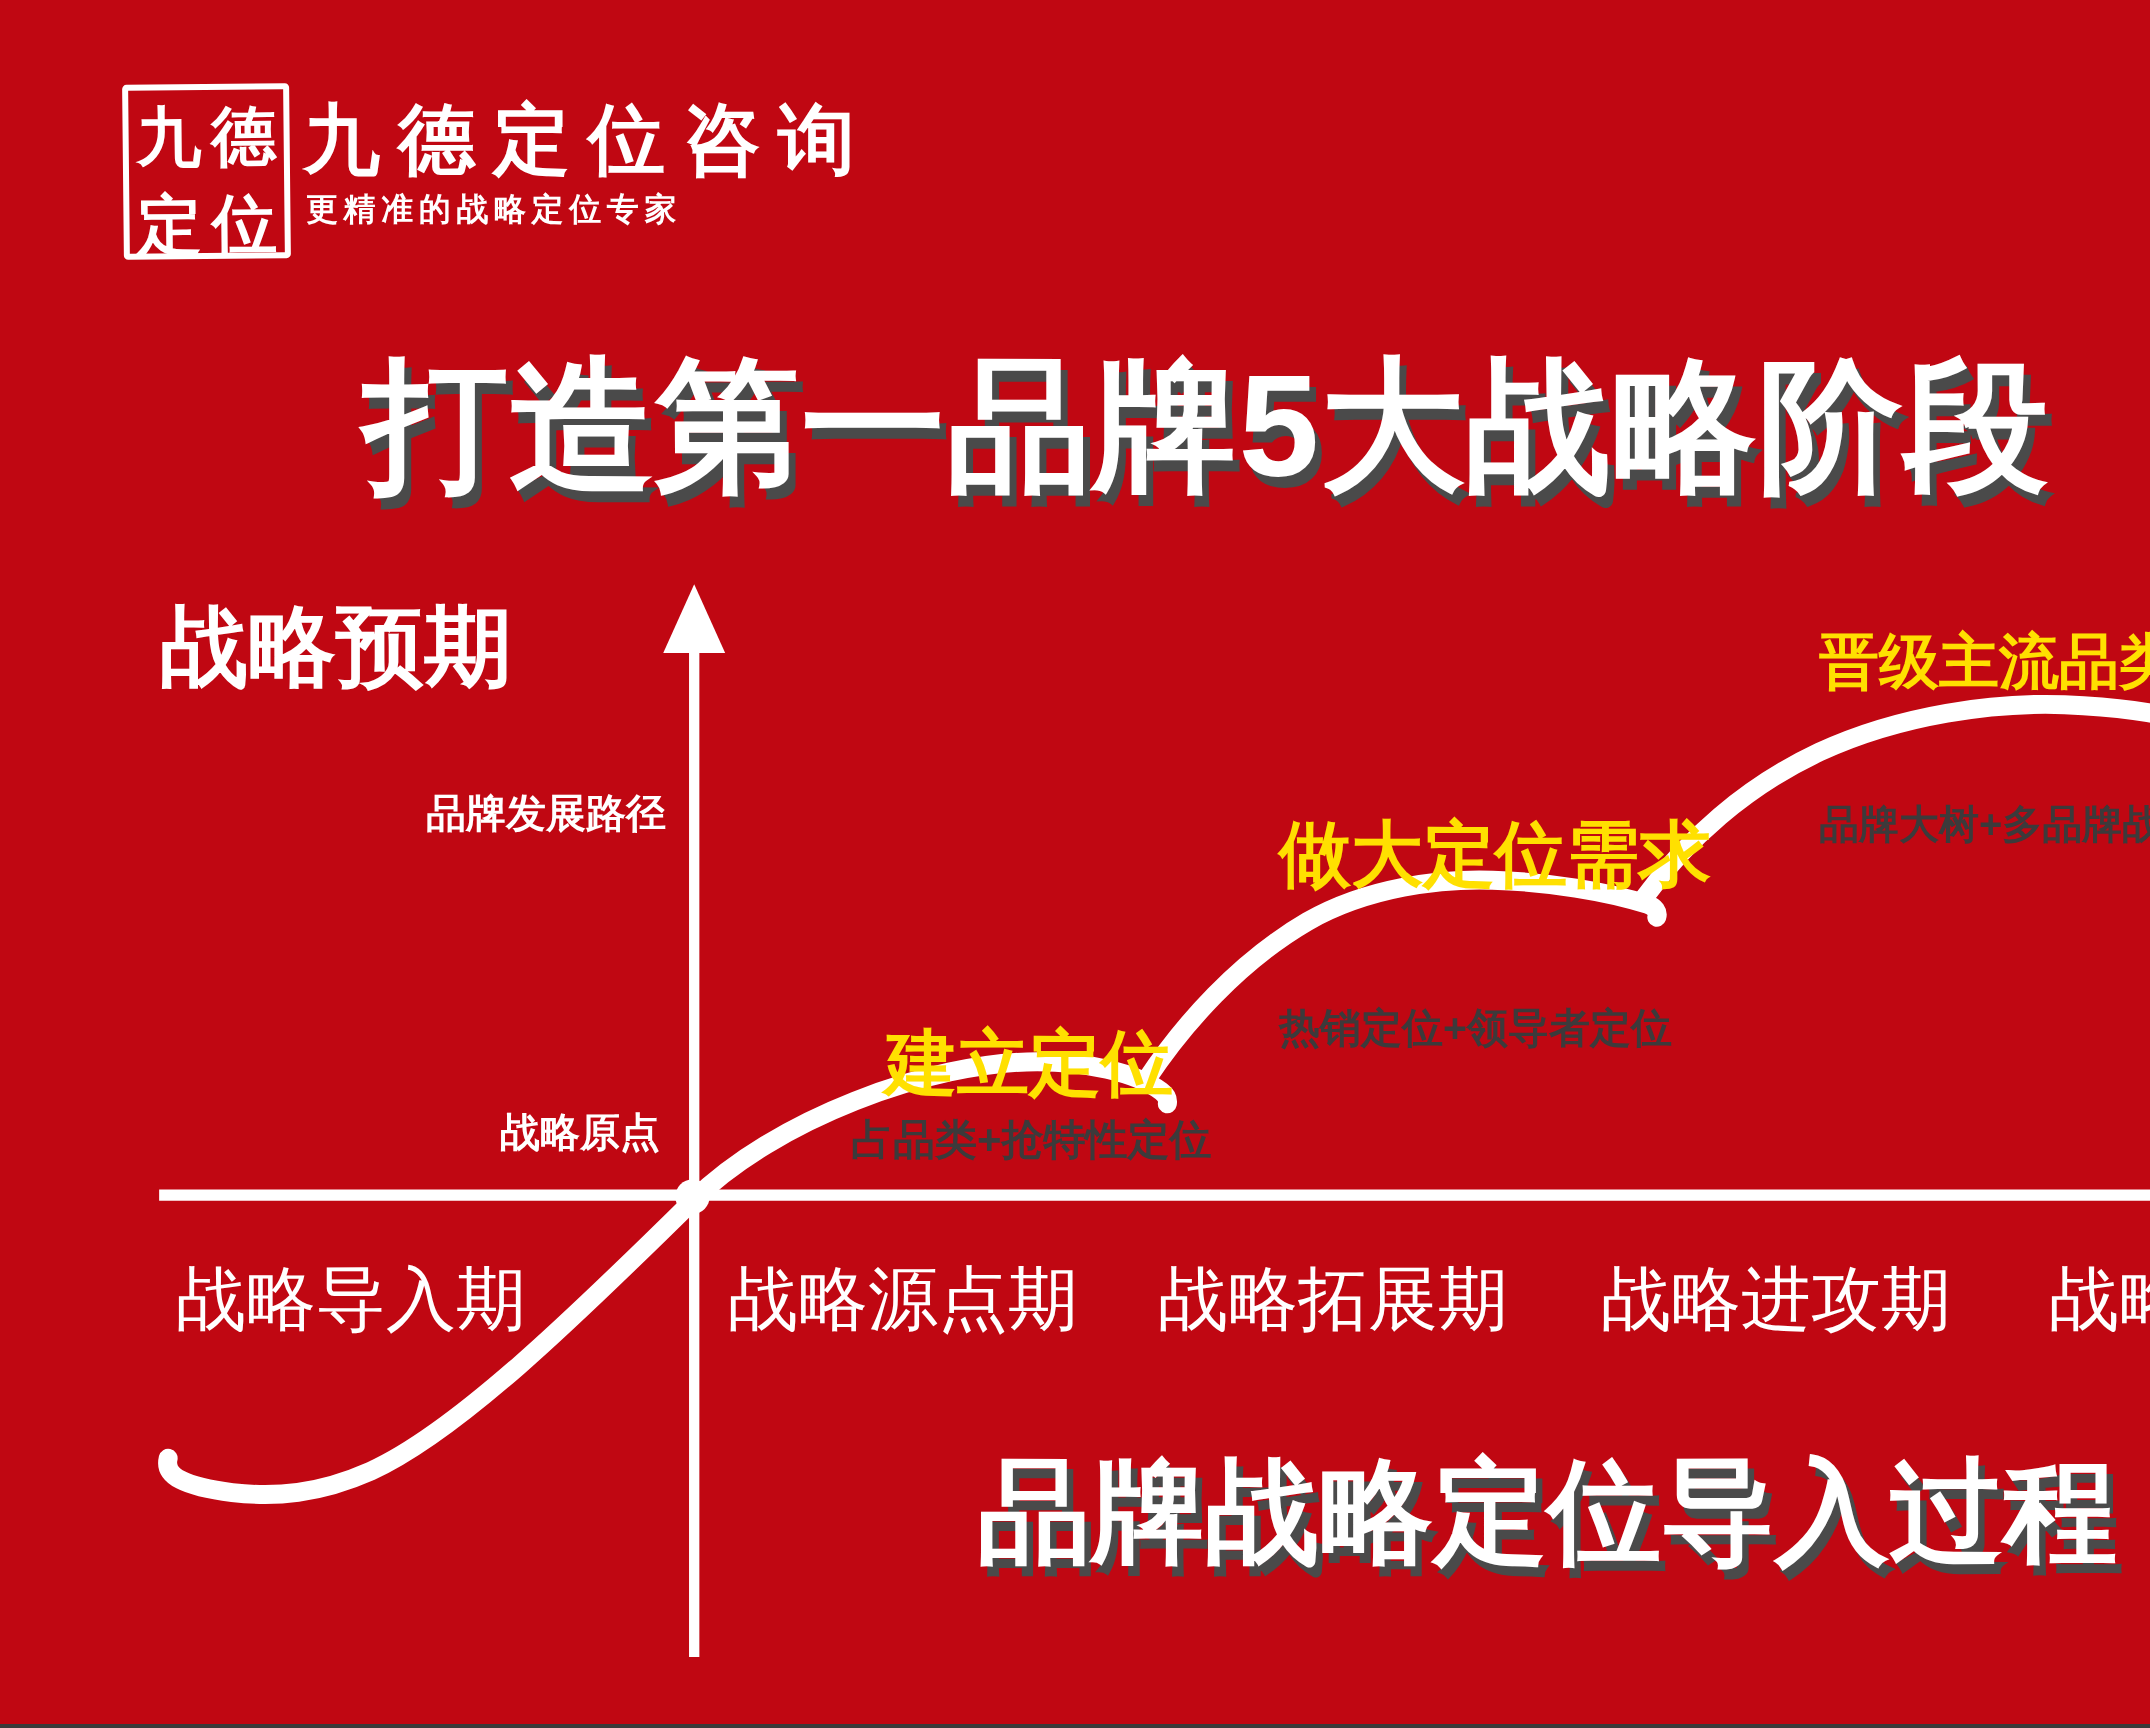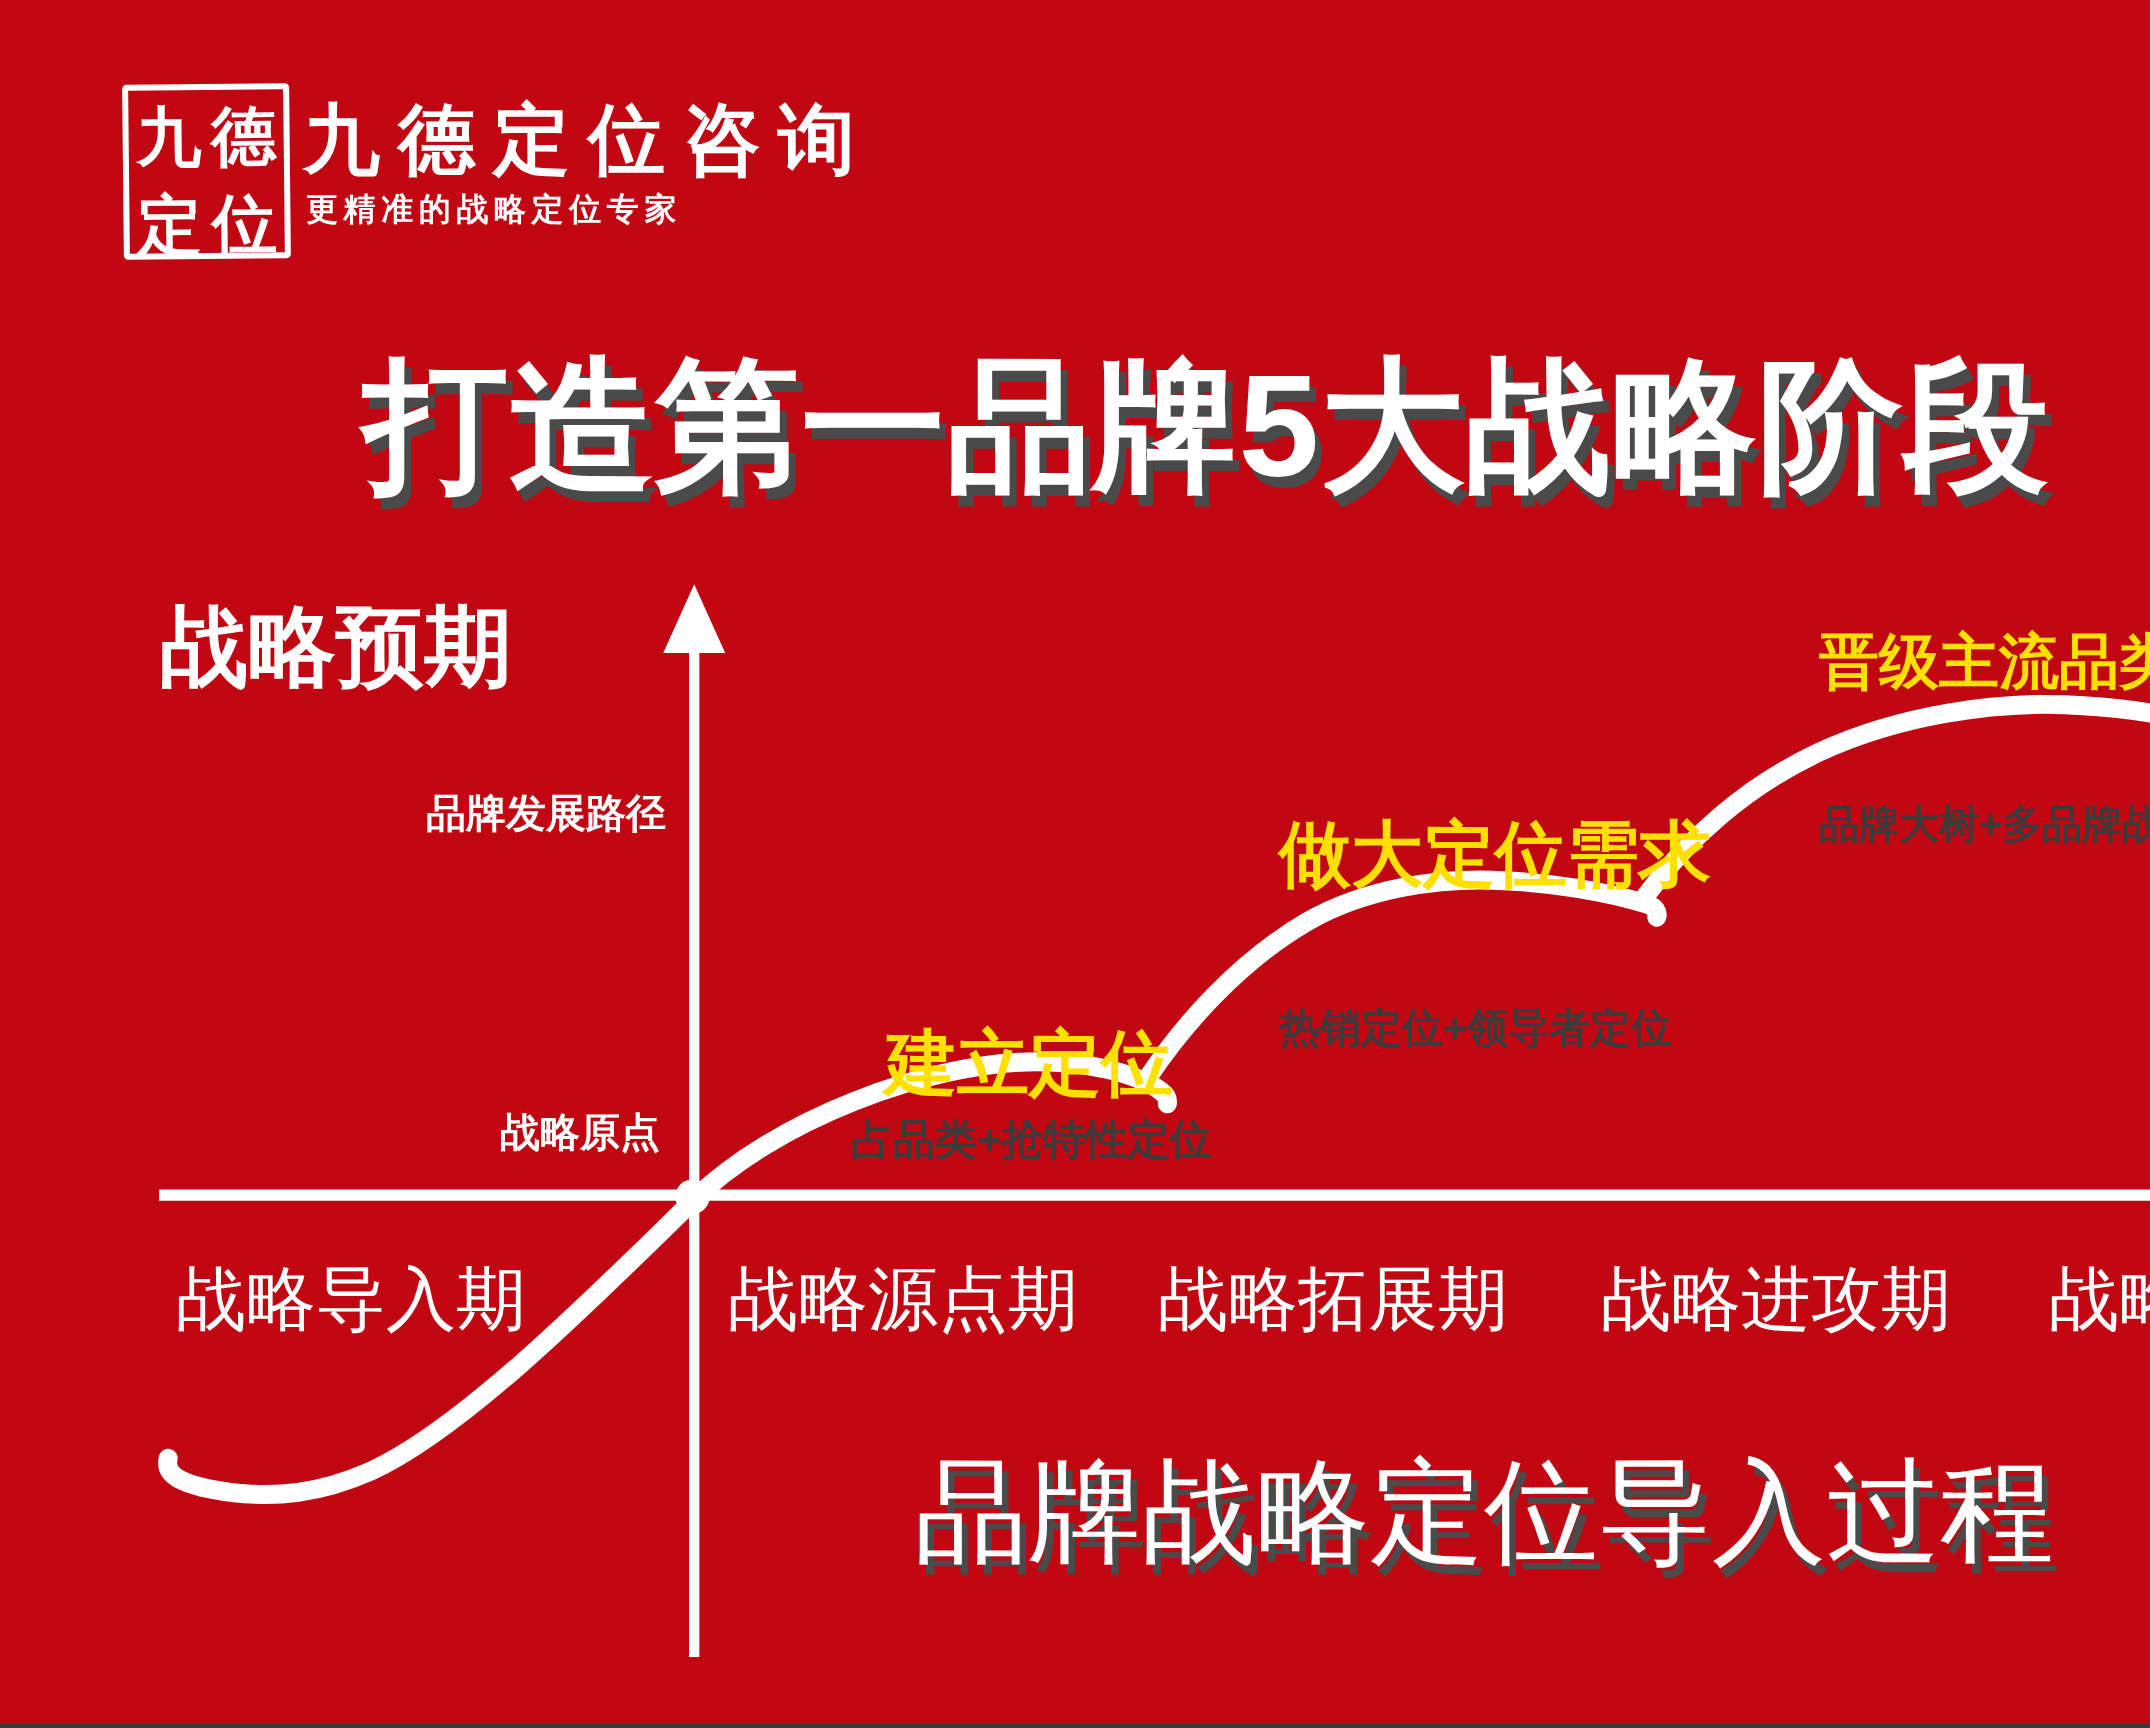--- a/index.html
+++ b/index.html
@@ -61,23 +61,23 @@
 
   
   .main-title {
     left:363px; top:330px;
     font-size:145px; font-weight:bold;
     color:var(--white);
     text-shadow:6.9px 11.2px 0 var(--title_shadow);
     letter-spacing:0.9px;
   }
   .footer-title {
-    left:1484px; top:1436px;
+    left:1547px; top:1436px;
     transform:translateX(-50%);
-    font-size:114px; font-weight:normal;
+    font-size:114px; font-weight:bold;
     color:var(--white);
     text-shadow:6.5px 10.3px 0 var(--title_shadow);
   }
 
   
   .y-axis-label { left:148px; top:588px; font-size:88px; }
   .path-label   { left:654px; top:786px; transform:translateX(-100%); font-size:40px; }
   .origin-label { left:648px; top:1105px; transform:translateX(-100%); font-size:40px; }
 
   .phase-label  { font-size:72px; }

